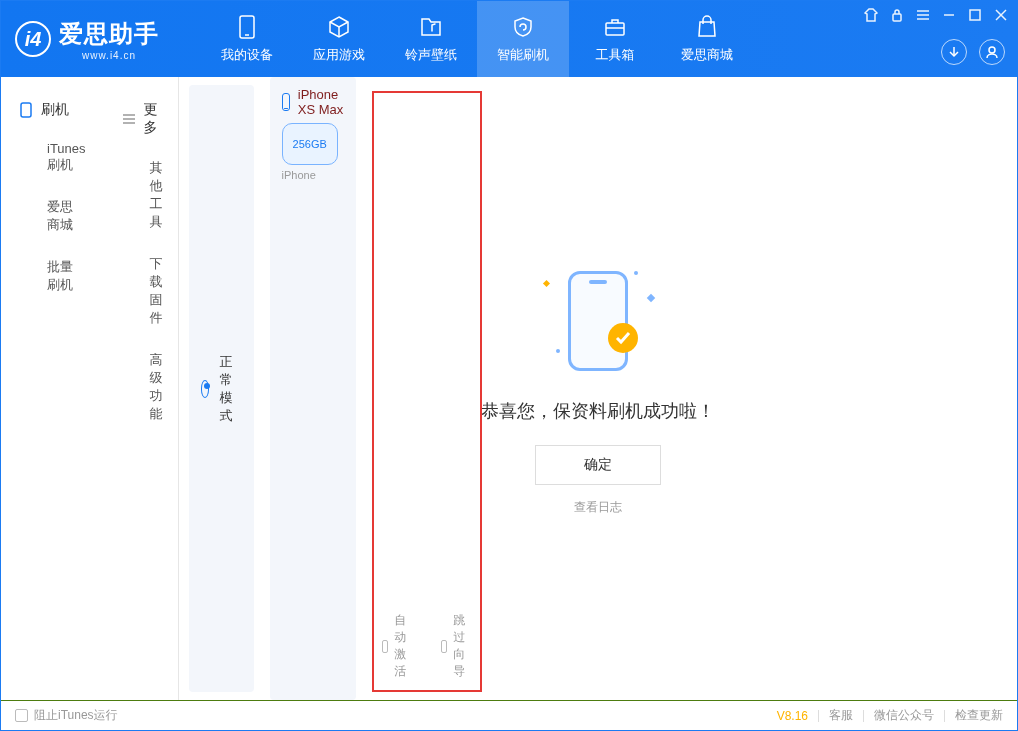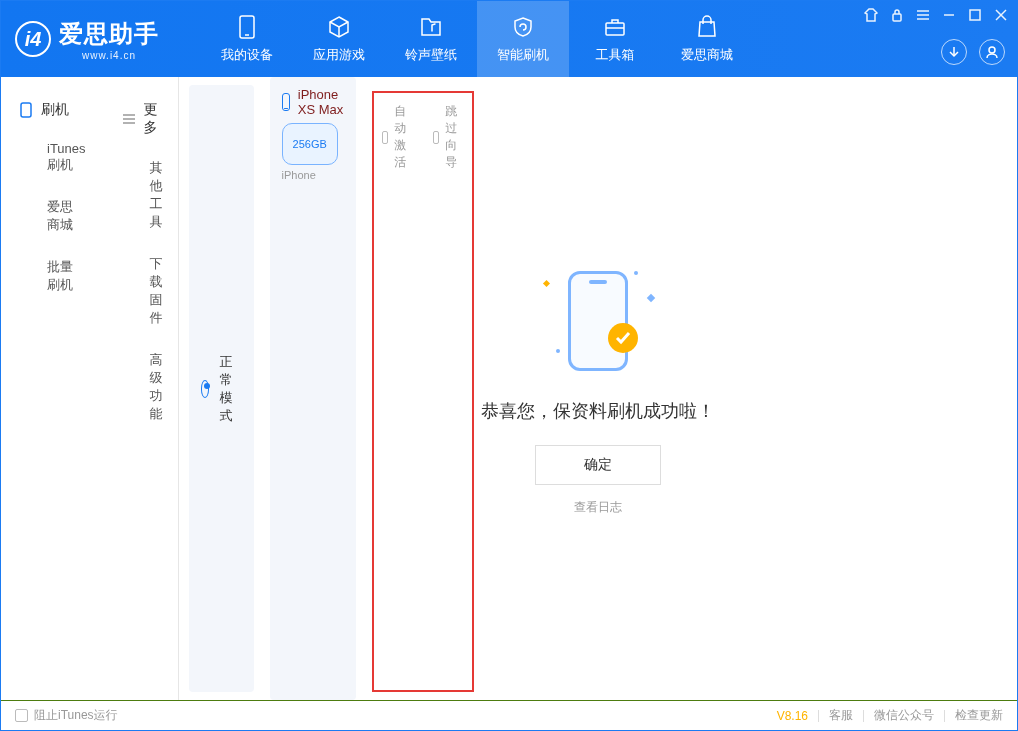--- a/index.html
+++ b/index.html
@@ -39,21 +39,21 @@
 .device-panel .mode-icon { width: 18px; height: 18px; border: 1.5px solid #1b7bf2; border-radius: 50%; position: relative; }
 .device-panel .mode-icon::after { content:""; width: 6px; height: 6px; background: #1b7bf2; border-radius: 50%; position: absolute; top: 2px; left: 2px; }
 
 .device-info { margin: 0 8px; background: #f3f6fb; border-radius: 4px; padding: 10px 12px; font-size: 13px; }
 .dev-row1 { display: flex; align-items: center; gap: 8px; color: #7f1d1d; font-weight: 400; }
 .dev-phone-icon { width: 14px; height: 18px; border: 1.5px solid #1b7bf2; border-radius: 3px; position: relative; }
 .dev-phone-icon::after { content:""; position:absolute; bottom:1px; left:50%; transform:translateX(-50%); width:4px; height:1.5px; background:#1b7bf2; border-radius:1px; }
 .capacity-badge { display:inline-block; margin-top:6px; padding: 14px 10px; border: 1px solid #79b3ff; color: #1b7bf2; border-radius: 10px; font-size: 11px; background:#e9f3ff; }
 .dev-sub { color: #999; font-size: 11px; margin-top: 4px; }
 
-.highlight-box { margin: 14px 8px 8px; border: 2px solid #e53935; padding: 10px 8px; display: flex; gap: 20px; align-items: flex-start; }
+.highlight-box { margin: 14px 8px 8px; border: 2px solid #e53935; padding: 10px 8px; display: flex; gap: 28px; align-items: flex-end; }
 .chk { display: flex; align-items: center; gap: 6px; font-size: 12px; color: #999; cursor: pointer; }
 .chk-box { width: 13px; height: 13px; border: 1px solid #bbb; border-radius: 2px; }
 .sidebar-spacer { flex:1; }
 
 
 .main { flex: 1; display: flex; flex-direction: column; align-items: center; justify-content: center; }
 .phone-illus { width: 120px; height: 120px; position: relative; display:flex; align-items:center; justify-content:center; }
 .phone-shape { width: 60px; height: 100px; border: 3px solid #7fb5ff; border-radius: 12px; background:#f8fbff; position: relative; }
 .phone-shape::before { content:""; position:absolute; top:6px; left:50%; transform:translateX(-50%); width:18px; height:4px; background:#7fb5ff; border-radius:2px; }
 .check-badge { position: absolute; right: 20px; bottom: 28px; width: 30px; height: 30px; background: #ffb400; border-radius: 50%; display:flex; align-items:center; justify-content:center; }

